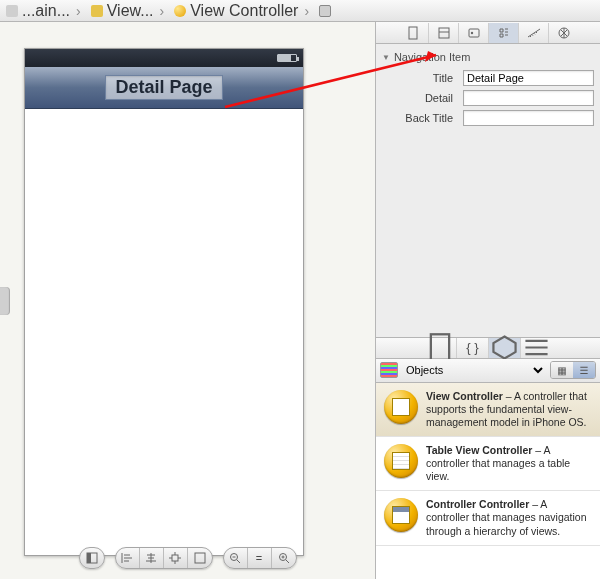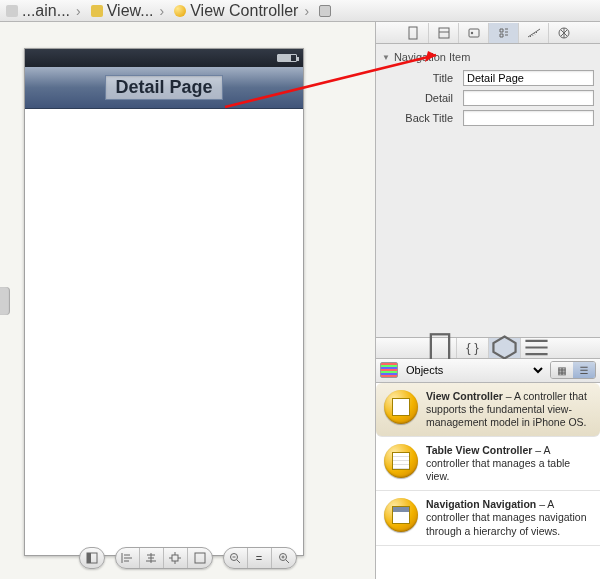--- a/index.html
+++ b/index.html
@@ -68,21 +68,21 @@
   .lib-filter { height: 24px; background: linear-gradient(#fafafa,#e6e6e6); border-bottom:1px solid #b5b5b5; display:flex; align-items:center; padding:8px 4px; gap:4px; }
   .lib-filter .swatch { width:18px; height:16px; background: repeating-linear-gradient(#f66 0,#f66 2px,#6f6 2px,#6f6 4px,#66f 4px,#66f 6px); border:1px solid #999; border-radius:2px; }
   .lib-filter select { flex:1; font-size:11px; border:none; background:none; }
   .lib-filter .viewmode { display:flex; border:1px solid #a8a8a8; border-radius:3px; overflow:hidden; }
   .lib-filter .viewmode button { width:22px; height:16px; border:none; background:linear-gradient(#f8f8f8,#dcdcdc); font-size:10px; color:#555; }
   .lib-filter .viewmode button.active { background:linear-gradient(#c8d4e6,#9fb4d4); }
 
   
   .lib-list { flex:1; overflow-y:auto; background:#fff; }
   .lib-item { display:flex; gap:8px; padding:7px 8px; border-bottom:1px solid #e2e2e2; font-size:10.5px; line-height:1.25; color:#2b2b2b; }
-  .lib-item.selected { background: linear-gradient(#f5f0e2,#e5ddc6); border-radius: 6px; }
+  .lib-item.selected { background: linear-gradient(#f5f0e2,#e5ddc6); }
   .lib-item .orb { width:34px; height:34px; border-radius:50%; background: radial-gradient(circle at 30% 25%, #ffe9a0, #f2b200 55%, #c77d00); box-shadow: inset 0 -1px 2px rgba(0,0,0,.3), 0 1px 1px rgba(0,0,0,.3); position:relative; flex-shrink:0; display:flex;align-items:center;justify-content:center; }
   .lib-item .orb span { width:18px; height:18px; background:#fff; border:1px solid #a38100; display:inline-block; }
   .lib-item .orb.tvc span { background: repeating-linear-gradient(#fff 0,#fff 3px,#e0e0e0 3px,#e0e0e0 4px); }
   .lib-item .orb.cvc span { background: radial-gradient(#e0e0e0 1px, transparent 1px); background-size:4px 4px; background-color:#fff; }
   .lib-item .orb.nvc span { background:linear-gradient(#7b8ca8 0,#7b8ca8 5px,#fff 5px,#fff 100%); }
   .lib-item .txt b { font-weight:bold; }
 
   
   .arrow { position:absolute; pointer-events:none; }
 </style>
@@ -272,21 +272,21 @@
       <div class="lib-item">
         <div class="orb tvc">
             <span></span>
           </div>
         <div class="txt"><b>Table View Controller</b><span> – A controller that manages a table view.</span></div>
       </div>
       <div class="lib-item">
         <div class="orb nvc">
             <span></span>
           </div>
-        <div class="txt"><b>Navigation Navigation</b><span> – A controller that manages navigation through a hierarchy of views.</span></div>
+        <div class="txt"><b>Controller Controller</b><span> – A controller that manages navigation through a hierarchy of views.</span></div>
       </div>
 
     </div>
   </div>
 </div>
 
 <svg class="arrow" style="left:0;top:0;width:600px;height:579px;">
   <defs>
     <marker id="ah" markerWidth="10" markerHeight="8" refX="2" refY="4" orient="auto">
       <path d="M0 0 L10 4 L0 8 z" fill="#e11"></path>

